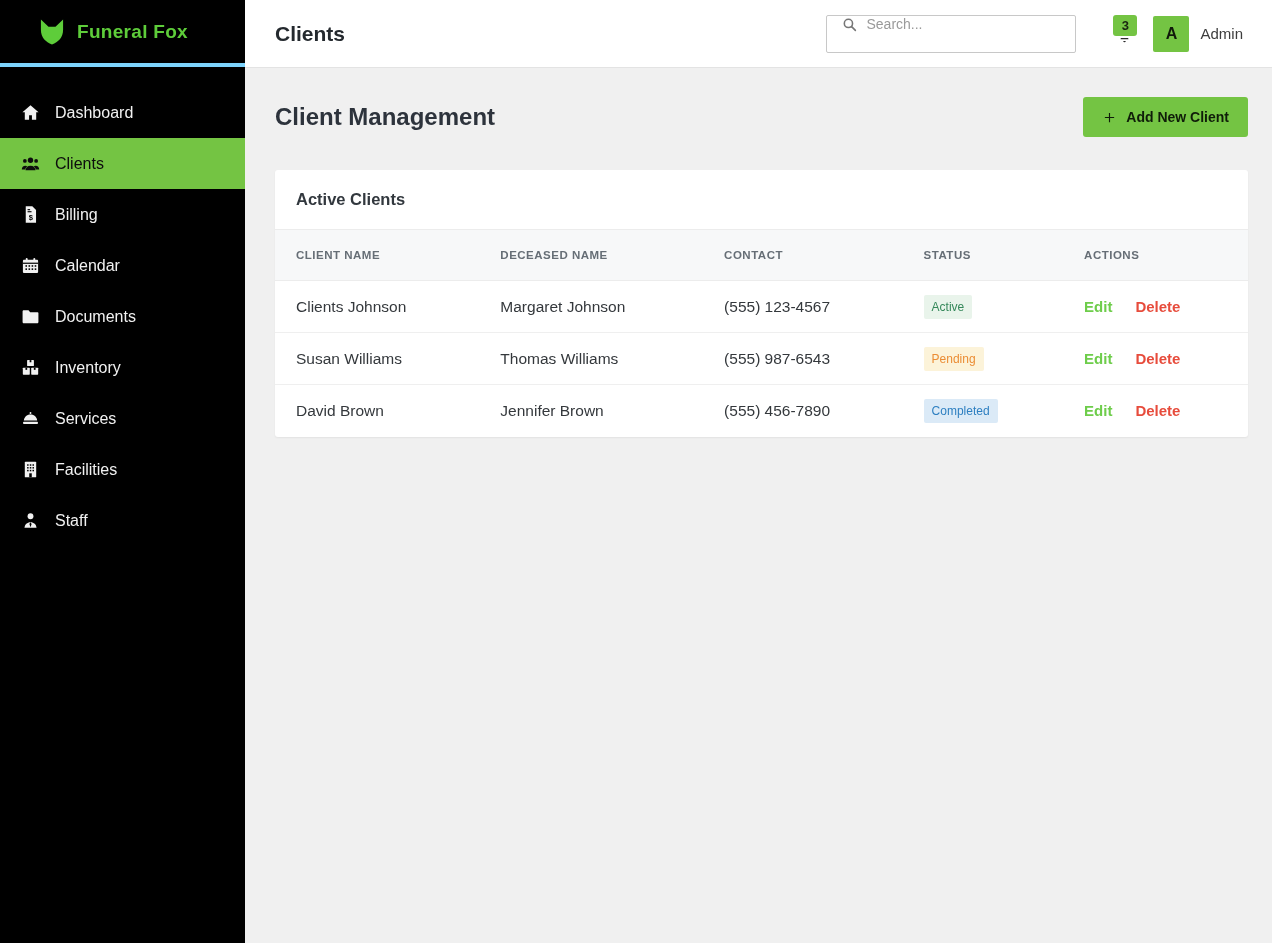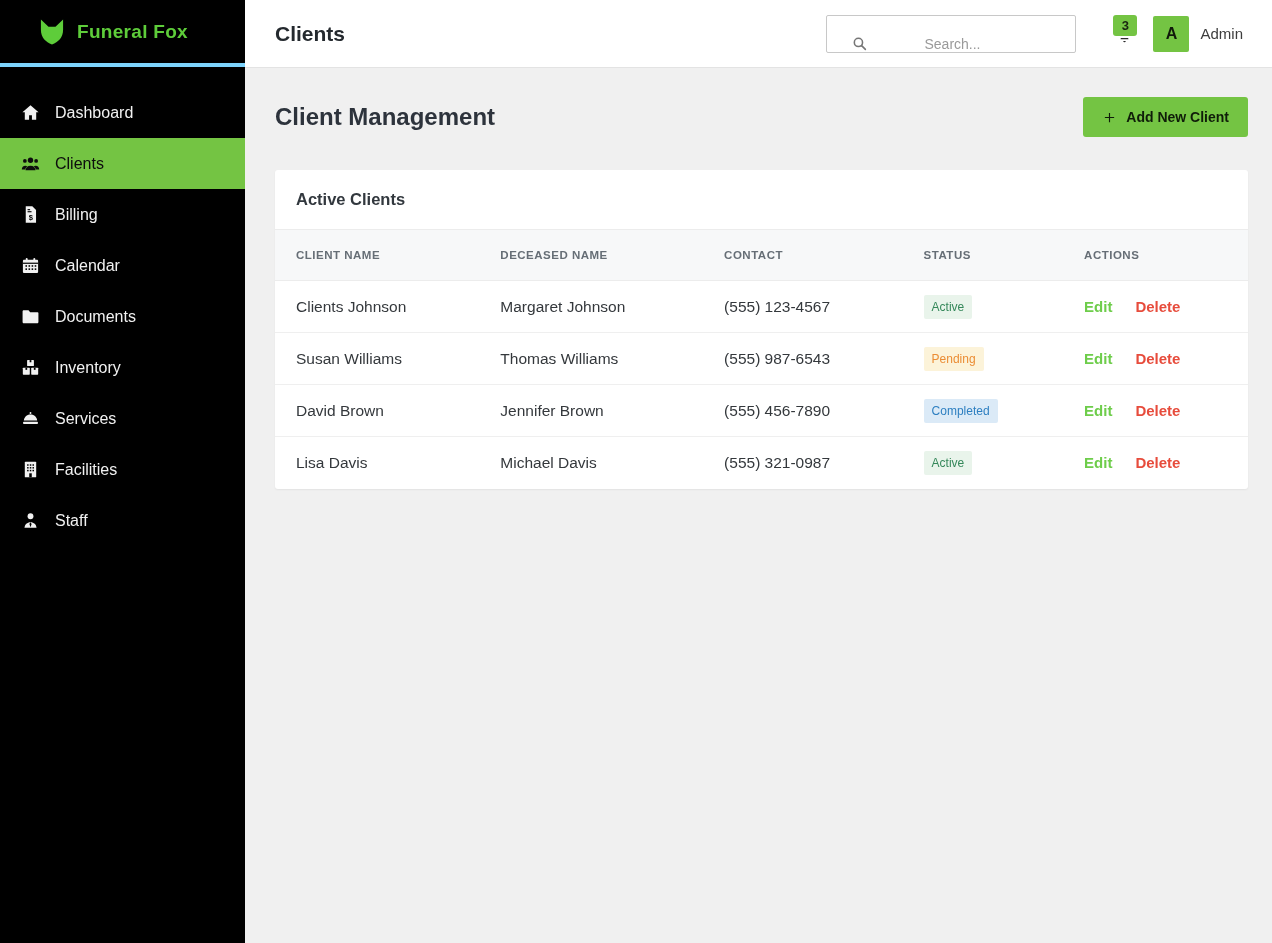--- a/index.html
+++ b/index.html
@@ -16,21 +16,21 @@
   .nav-item { height:51px; display:flex; align-items:center; padding-left:20px; gap:15px; color:#f1f1f1; font-size:16px; cursor:pointer;text-align:center; }
   .nav-item .nav-icon { width:20px; display:flex; justify-content:center; }
   .nav-item .nav-icon svg { width:19px; height:19px; fill:currentColor; display:block; }
   .nav-item.active { background:#74c443; color:#0d0d0d; }
 
   
   .main { flex:1; display:flex; flex-direction:column; }
   .topbar { height:68px; background:#fff; border-bottom:1px solid #e3e3e3; display:flex; align-items:center; justify-content:space-between; padding:0 29px 0 30px; }
   .topbar-title { font-size:21px; font-weight:bold; color:#24292e; }
   .topbar-right { display:flex; align-items:center; }
-  .search-box { width:250px; height:38px; border:1px solid #c8c8c8; border-radius:2px; background:#fff; display:flex; align-items:flex-end; padding-left:24px;gap:48px; }
+  .search-box { width:250px; height:38px; border:1px solid #c8c8c8; border-radius:2px; background:#fff; display:flex; align-items:flex-start; padding-left:14px; }
   .search-box svg { width:17px; height:17px; stroke:#767676; flex-shrink:0; }
   .search-box input { border:none; outline:none; flex:1; font-size:14px; color:#333; padding:0 8px; font-family:inherit; background:transparent; }
   .search-box input::placeholder { color:#9a9a9a; }
   .notification { position:relative; width:26px; height:44px; margin-left:36px; cursor:pointer; }
   .bell-icon { position:absolute; top:18px; left:6px; }
   .bell-icon svg { width:13px; height:13px; fill:#2b2b2b; display:block; }
   .notif-badge { position:absolute; top:3px; left:1px; width:24px; height:21px; background:#74c443; border-radius:3px; display:flex; align-items:center; justify-content:center; font-size:13px; font-weight:bold; color:#182410; z-index:2; box-shadow:0 1px 0 1px #fff; }
   .avatar { width:36px; height:36px; margin-left:15px; background:#74c443; border-radius:2px; display:flex; align-items:center; justify-content:center; font-size:16px; font-weight:bold; color:#10190a; cursor:pointer; }
   .user-name { margin-left:11px; font-size:15px; color:#3d3d3d; }
 
@@ -264,27 +264,18 @@
             </tr>
             <tr>
               <td>David Brown</td>
               <td>Jennifer Brown</td>
               <td>(555) 456-7890</td>
               <td><span class="status completed">Completed</span></td>
               <td>
                 <a class="link-edit">Edit</a><a class="link-delete">Delete</a>
               </td>
             </tr>
-            <tr>
-              <td>Lisa Davis</td>
-              <td>Michael Davis</td>
-              <td>(555) 321-0987</td>
-              <td><span class="status active">Active</span></td>
-              <td>
-                <a class="link-edit">Edit</a><a class="link-delete">Delete</a>
-              </td>
-            </tr>
           </tbody>
         </table>
       </section>
     </main>
   </div>
 </div>
 
 </body></html>

